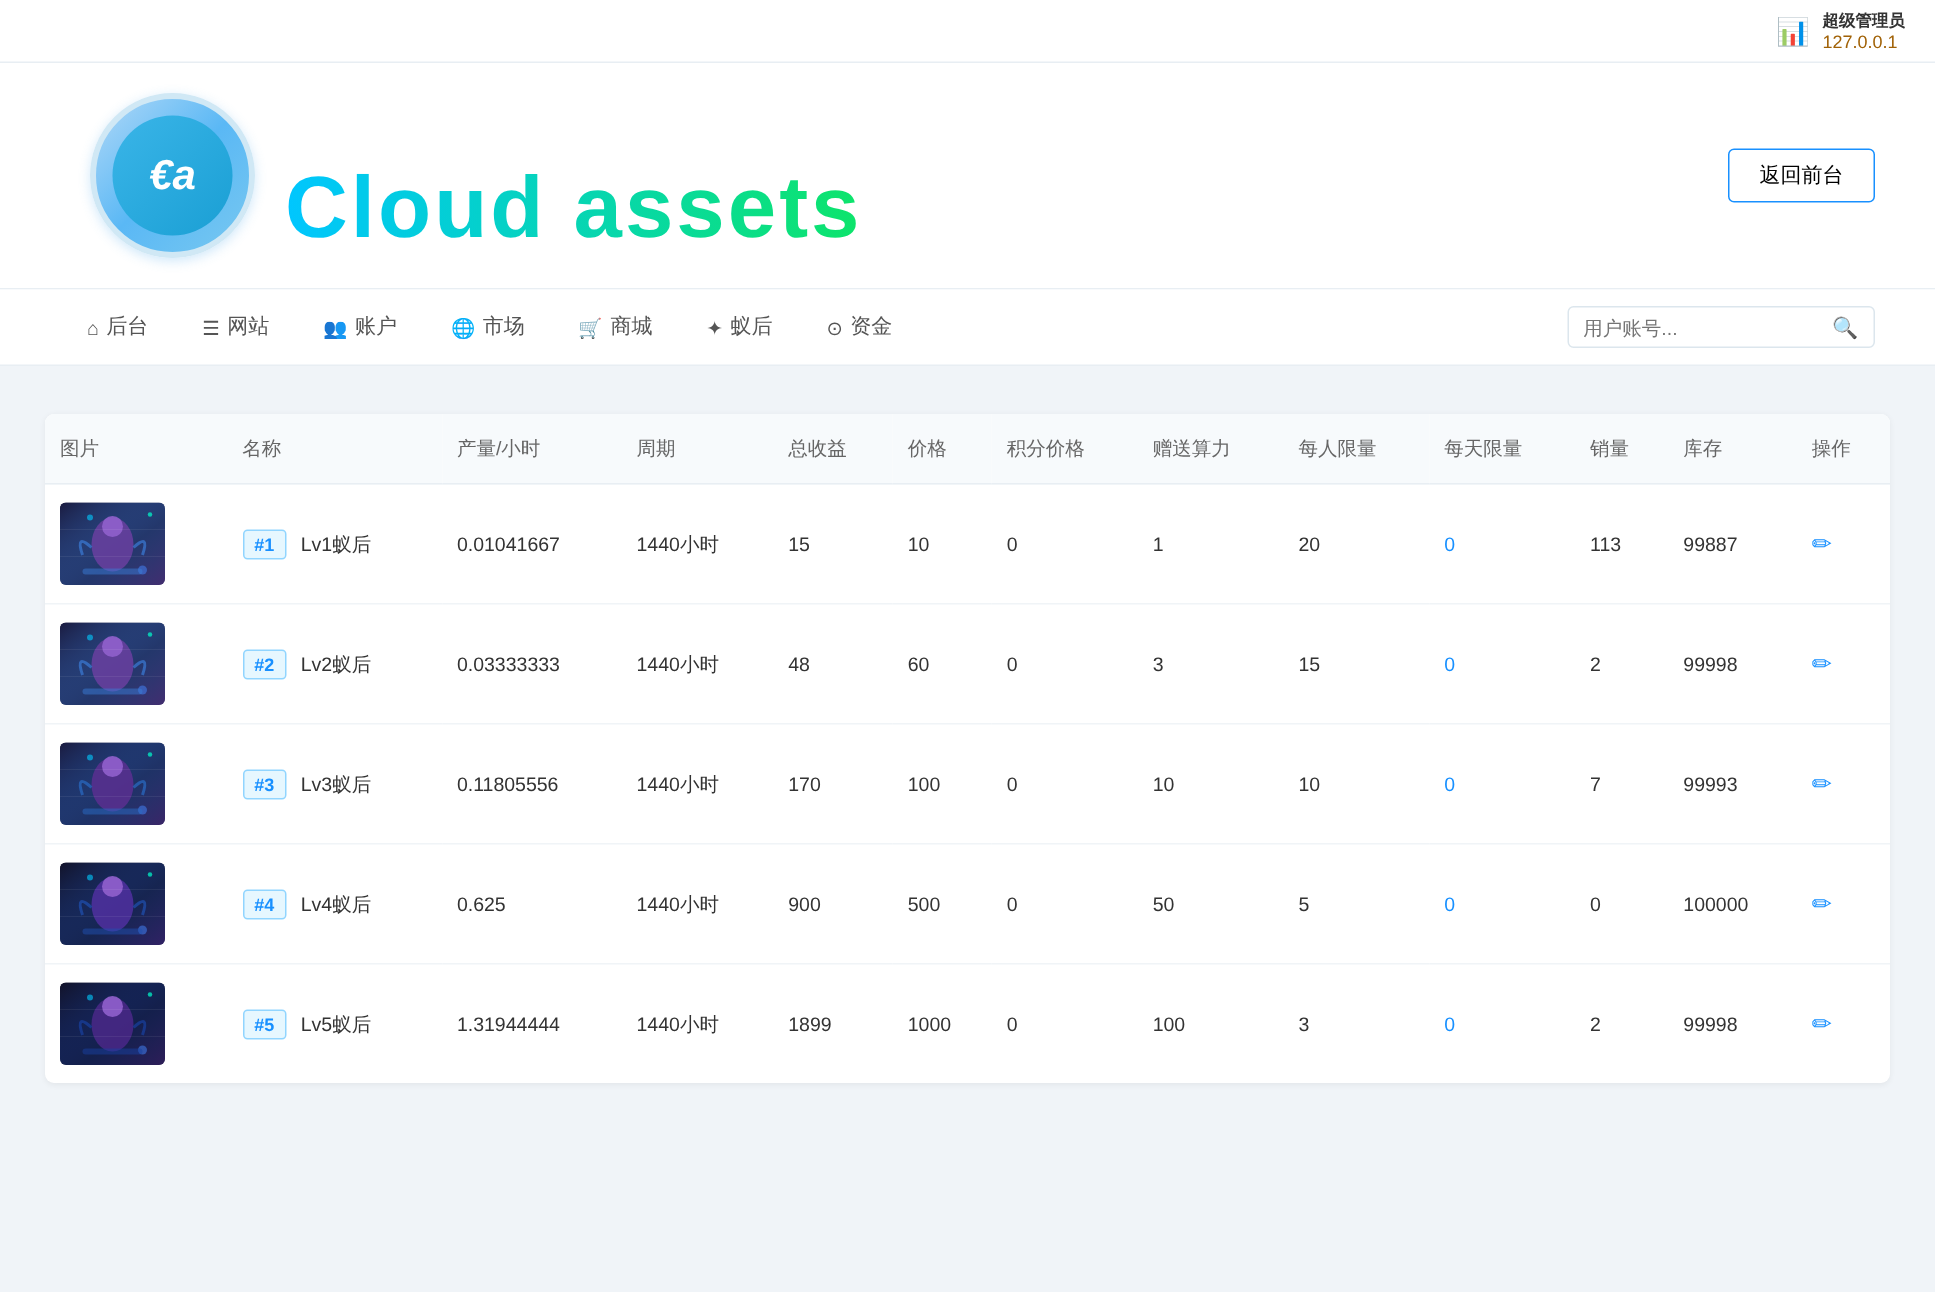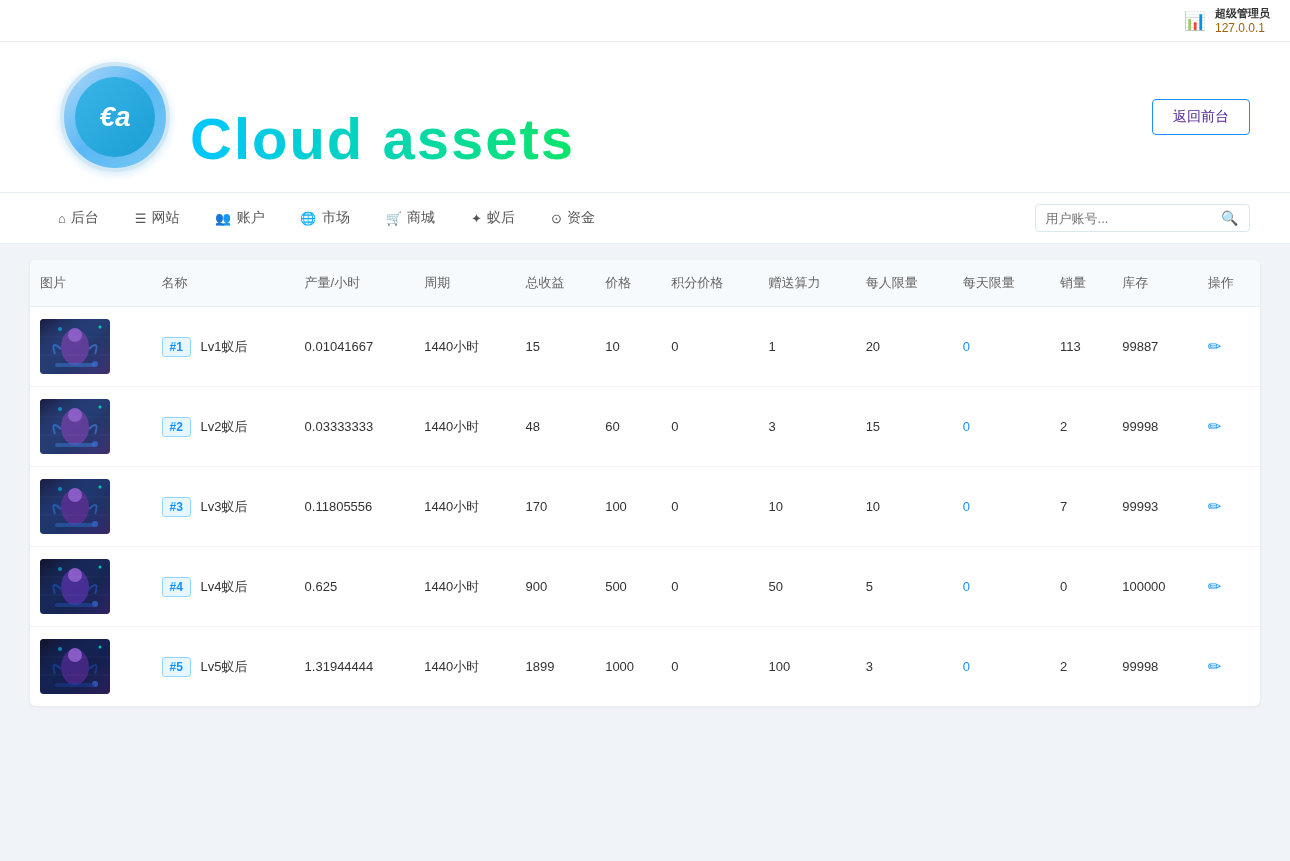--- a/index.html
+++ b/index.html
@@ -75,21 +75,21 @@
       font-size: 58px;
       font-weight: 700;
       background: linear-gradient(90deg, #00c6ff 0%, #0de46a 100%);
       -webkit-background-clip: text;
       -webkit-text-fill-color: transparent;
       background-clip: text;
       letter-spacing: 2px;
     }
     .btn-back {
       border: 1.5px solid #1890ff;
-      color: #4c1d95;
+      color: #000000;
       background: #fff;
       padding: 8px 20px;
       border-radius: 4px;
       font-size: 14px;
       cursor: pointer;
     }
 
     
     .nav {
       background: #fff;
@@ -111,34 +111,34 @@
     }
     .nav-icon { font-size: 13px; color: inherit; }
     .nav-spacer { flex: 1; }
     .nav-search {
       display: flex;
       align-items: center;
       border: 1px solid #dce6ed;
       border-radius: 4px;
       padding: 5px 10px;
       background: #fff;
-      gap: 16px;
+      gap: 6px;
     }
     .nav-search input {
       border: none;
       outline: none;
       font-size: 13px;
       color: #999;
       width: 160px;
     }
     .nav-search-icon { color: #aaa; font-size: 14px; }
 
     
     .main {
-      padding: 16px 30px;
+      padding: 32px 30px;
     }
     .table-container {
       background: #fff;
       border-radius: 6px;
       box-shadow: 0 1px 4px rgba(0,0,0,0.06);
       overflow: hidden;
     }
 
     
     table {

